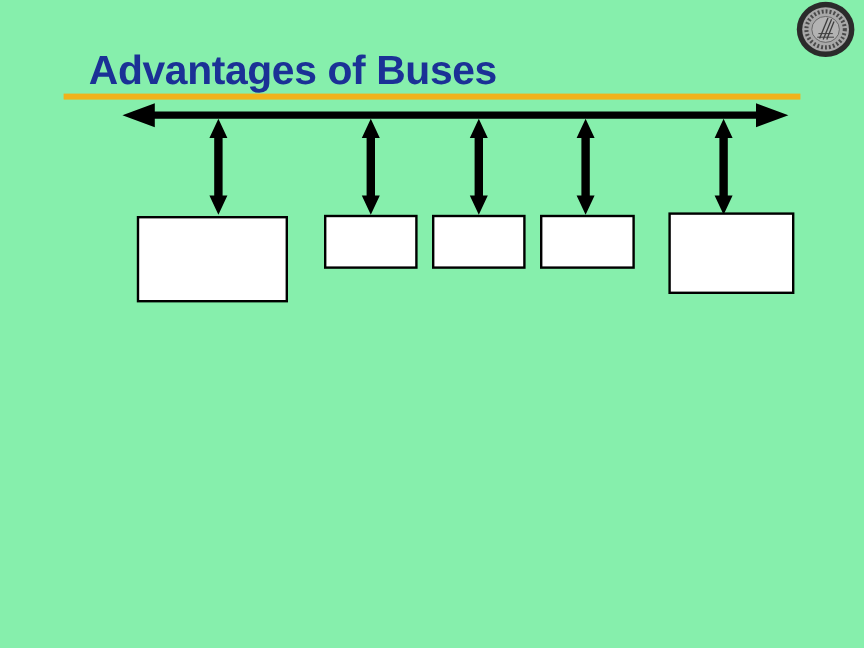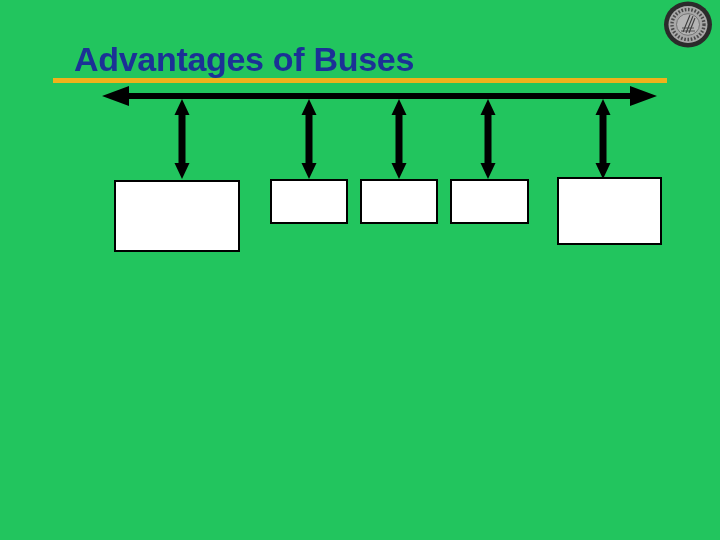--- a/index.html
+++ b/index.html
@@ -1,17 +1,17 @@
 <!DOCTYPE html>
 <html style="--title-color: #1B3196; --accent-color: #F0B21B;"><head>
 <meta charset="utf-8">
 <style>
   html,body{margin:0;padding:0;}
   body{width:720px;height:540px;background:#ffffff;font-family:"Liberation Sans",sans-serif;overflow:hidden;}
-  .slide{position:relative;width:720px;height:540px;background:#22c55e;}
+  .slide{position:relative;width:720px;height:540px;background:#86efac;}
   .title{
     position:absolute;left:74px;top:40px;
     font-size:34px;font-weight:bold;letter-spacing:-0.3px;white-space:nowrap;
     color:var(--title-color,#1B3196);
   }
   .accent-line{
     position:absolute;left:53px;top:78px;width:614px;height:5px;
     background:var(--accent-color,#F0B21B);
   }
   .logo{position:absolute;left:663px;top:1px;width:50px;height:47px;}

